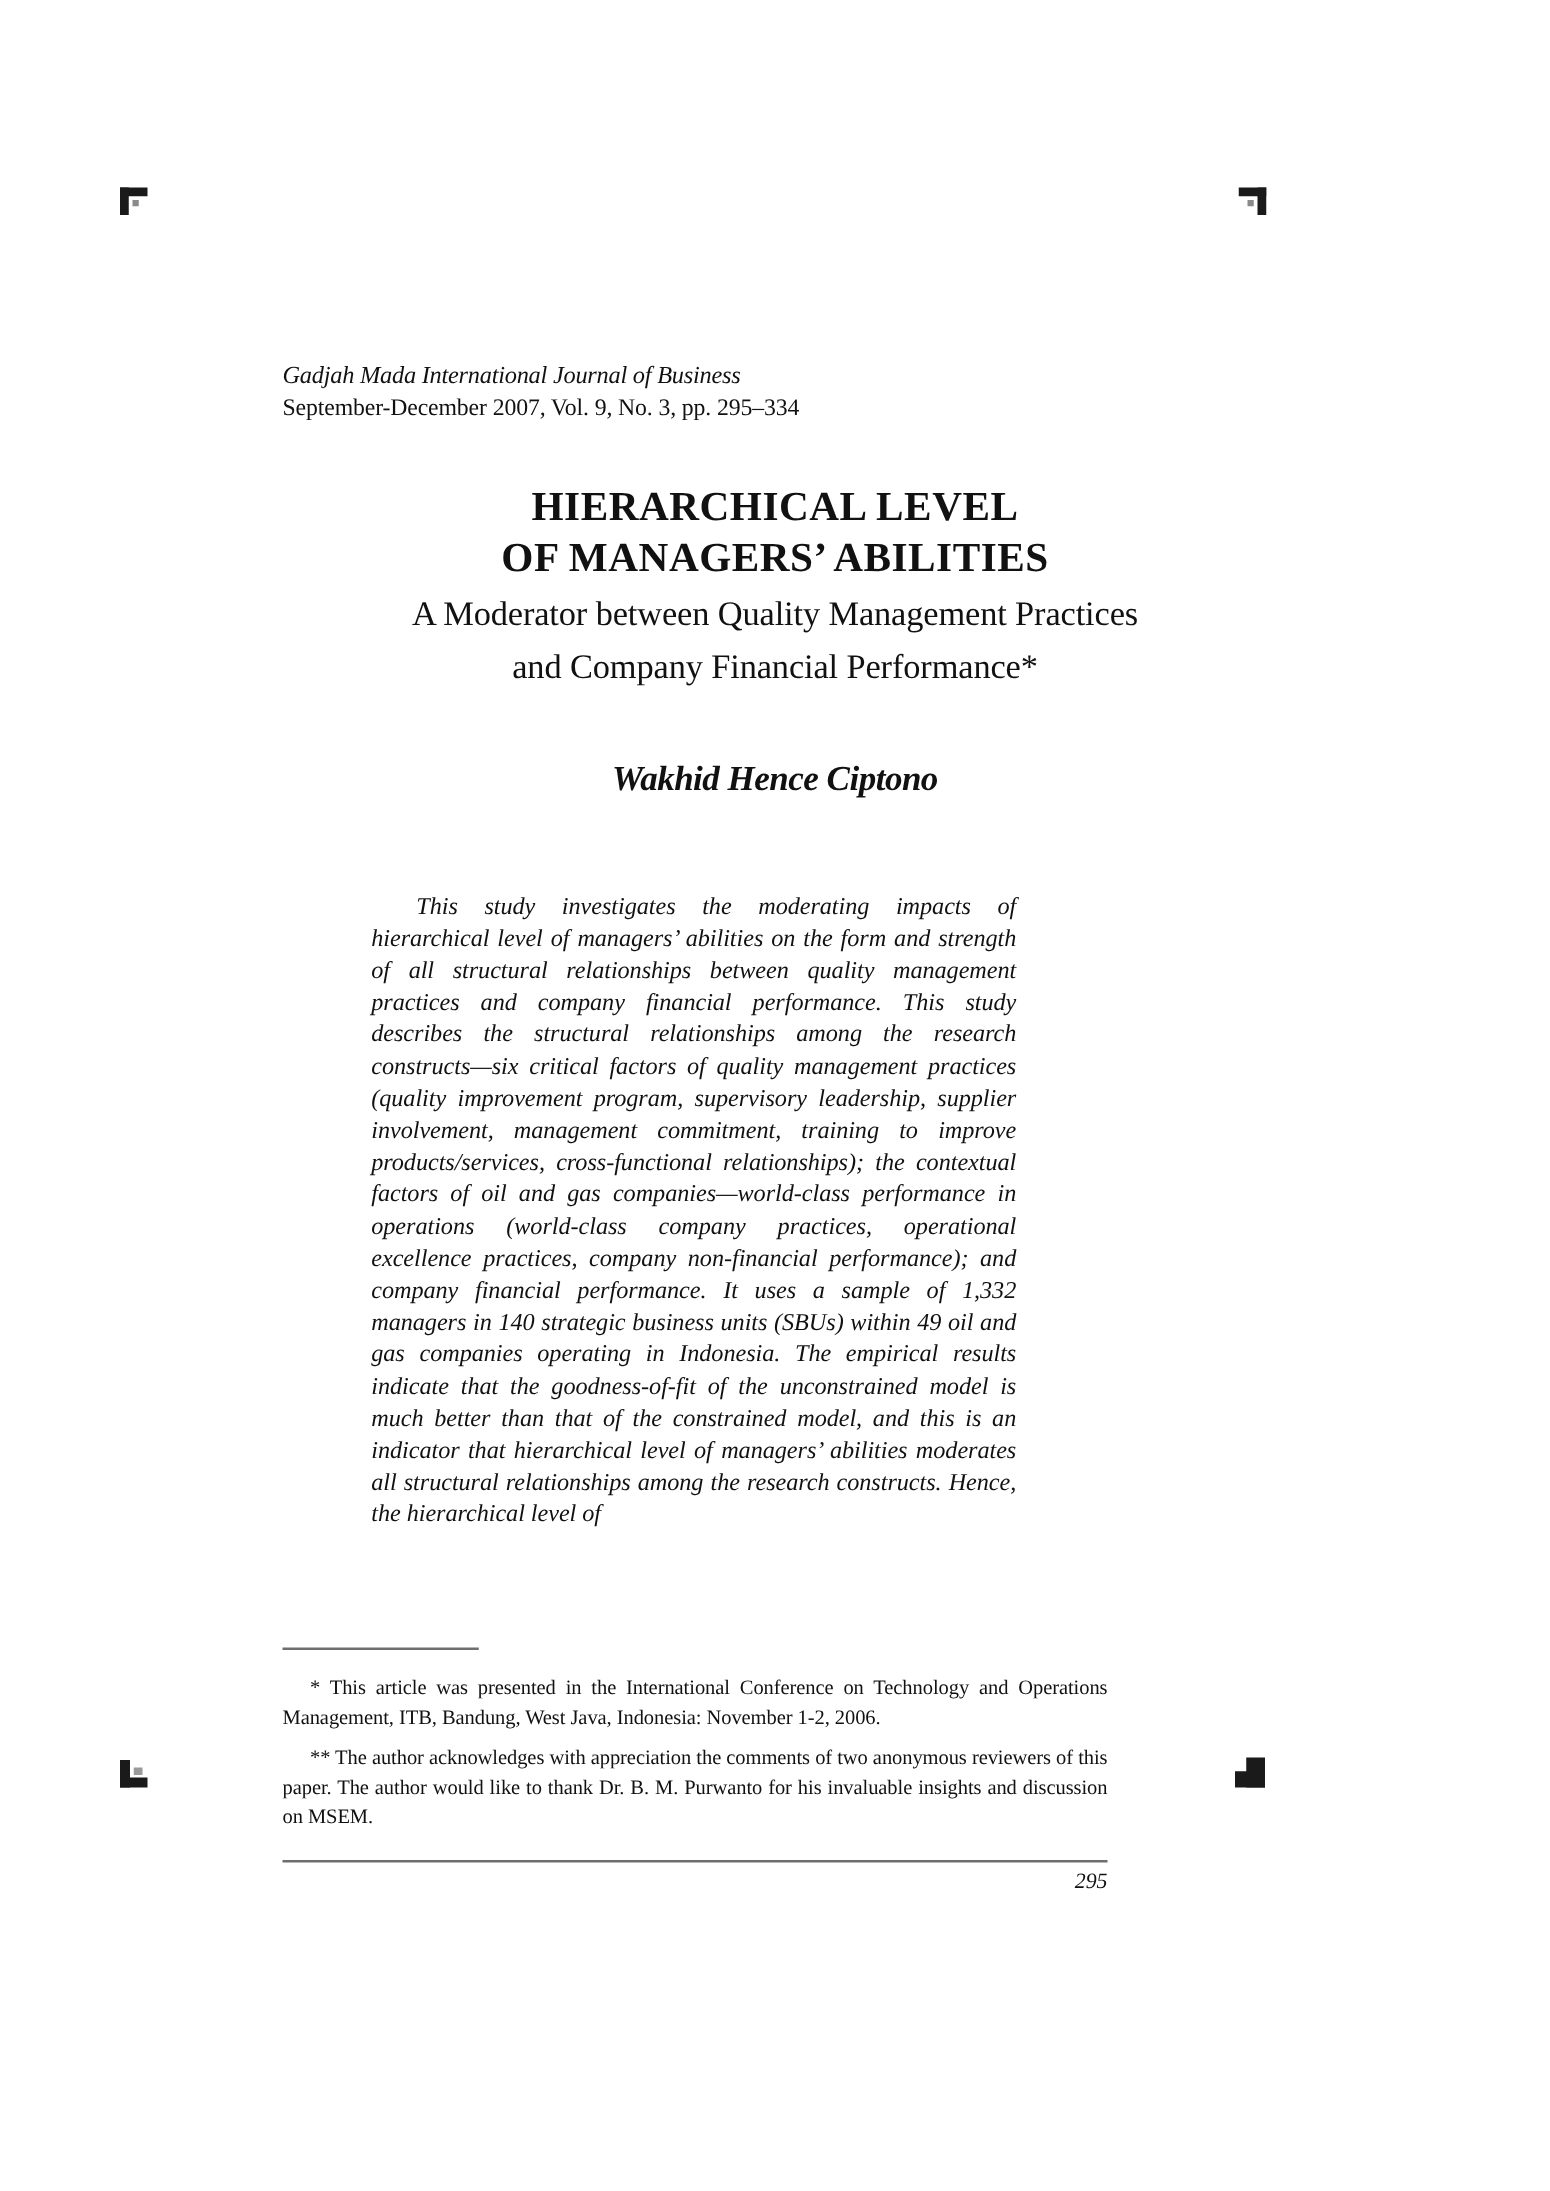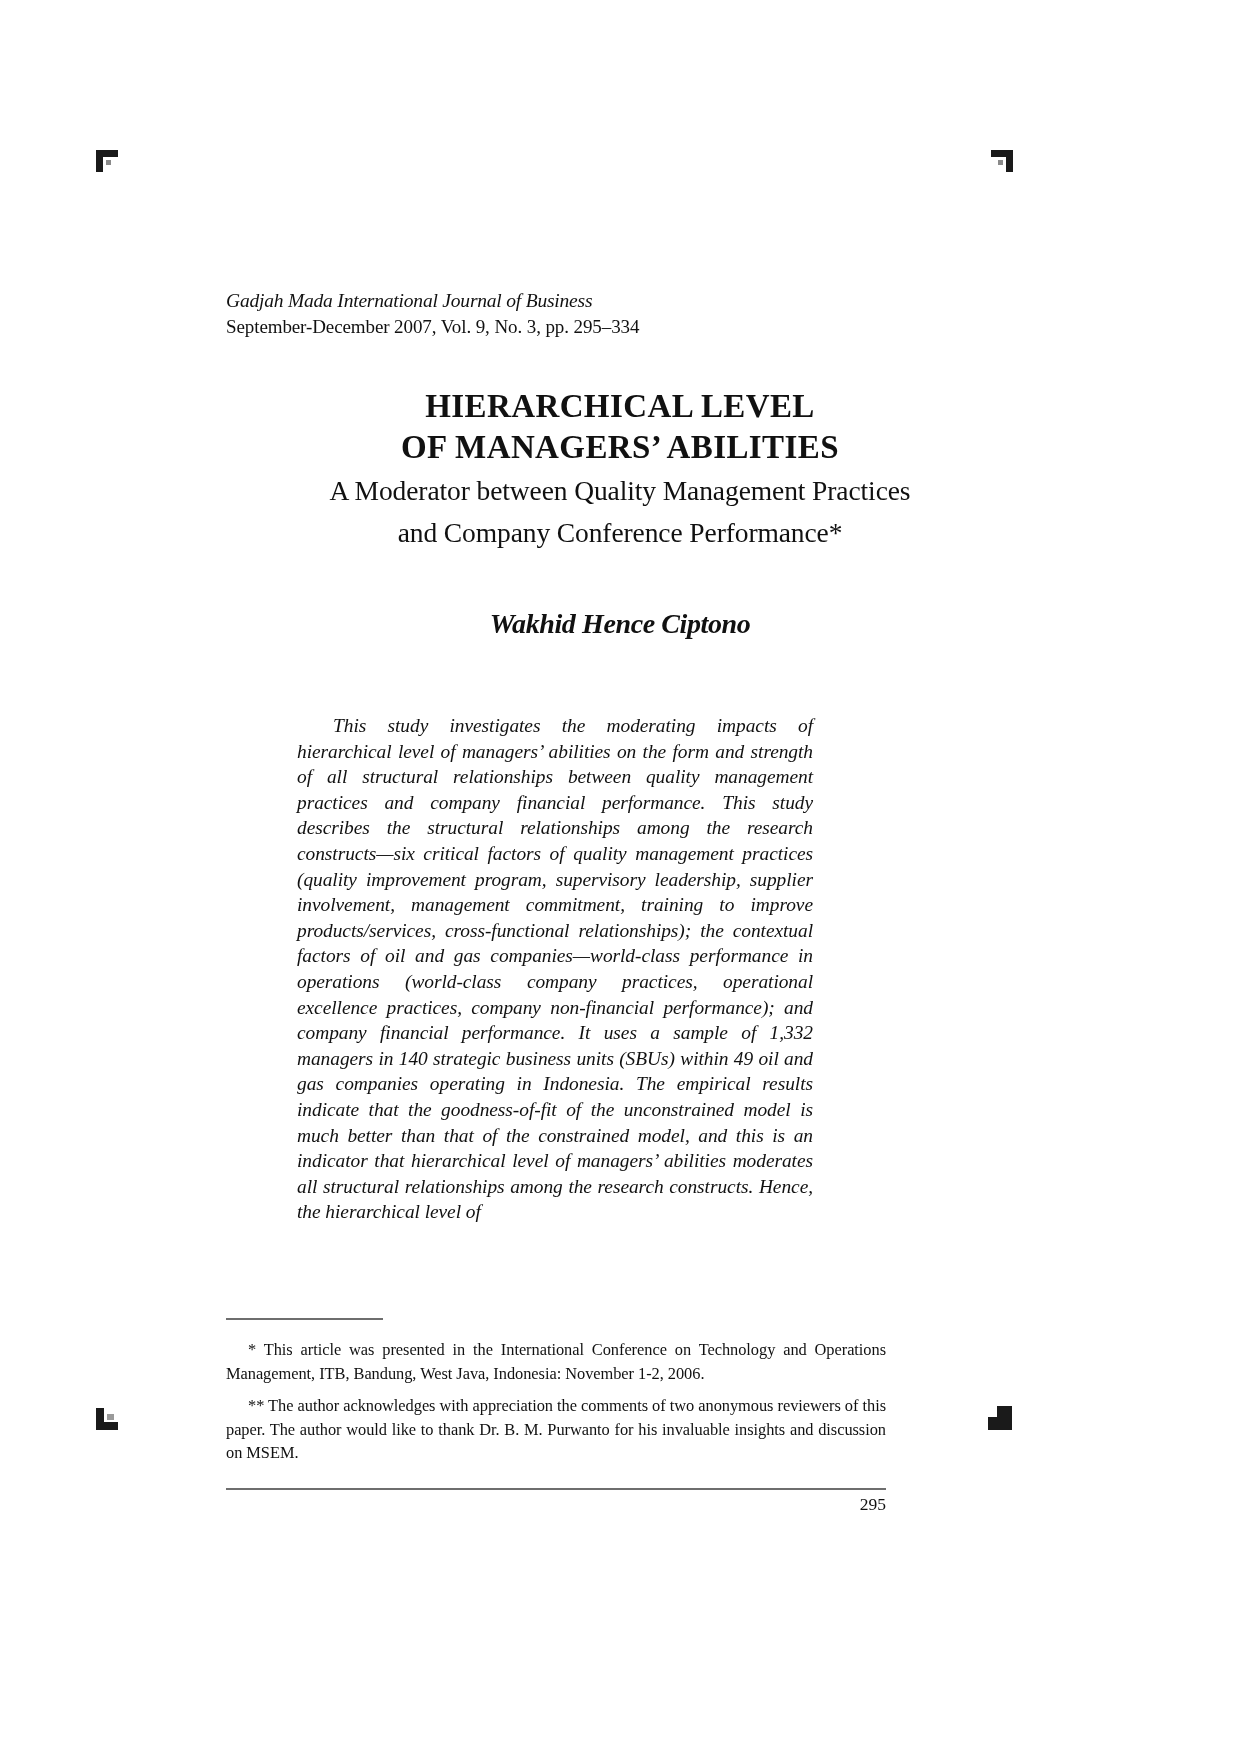--- a/index.html
+++ b/index.html
@@ -157,20 +157,21 @@
     height: 2px;
     background: #6e6e6e;
   }
 
   .page-number {
     position: absolute;
     left: 686px;
     top: 1494px;
     width: 200px;
     text-align: right;
+    font-style: italic;
     font-size: 17.5px;
   }
 </style>
 </head>
 <body>
 
 <div class="page">
 
   <div class="crop-mark crop-tl">
     <i class="h"></i>
@@ -194,21 +195,21 @@
 
   <div class="journal-head">
     <div class="journal-name">Gadjah Mada International Journal of Business</div>
     <div class="journal-issue">September-December 2007, Vol. 9, No. 3, pp. 295–334</div>
   </div>
 
   <div class="title-block">
     <div class="title-main">HIERARCHICAL LEVEL</div>
     <div class="title-main">OF MANAGERS’ ABILITIES</div>
     <div class="title-sub">A Moderator between Quality Management Practices</div>
-    <div class="title-sub">and Company Conference Performance*</div>
+    <div class="title-sub">and Company Financial Performance*</div>
   </div>
 
   <div class="author">Wakhid Hence Ciptono</div>
 
   <div class="abstract">
     <p>This study investigates the moderating impacts of hierarchical level of managers’ abilities on the form and strength of all structural relationships between quality management practices and company financial performance. This study describes the structural relationships among the research constructs—six critical factors of quality management practices (quality improvement program, supervisory leadership, supplier involvement, management commitment, training to improve products/services, cross-functional relationships); the contextual factors of oil and gas companies—world-class performance in operations (world-class company practices, operational excellence practices, company non-financial performance); and company financial performance. It uses a sample of 1,332 managers in 140 strategic business units (SBUs) within 49 oil and gas companies operating in Indonesia. The empirical results indicate that the goodness-of-fit of the unconstrained model is much better than that of the constrained model, and this is an indicator that hierarchical level of managers’ abilities moderates all structural relationships among the research constructs. Hence, the hierarchical level of</p>
   </div>
 
   <div class="footnote-rule"></div>
 

